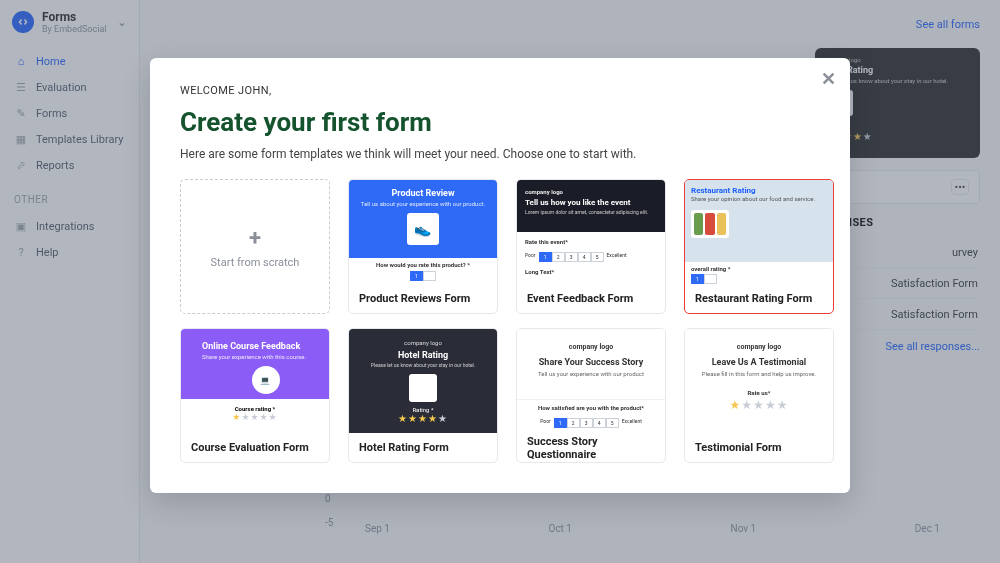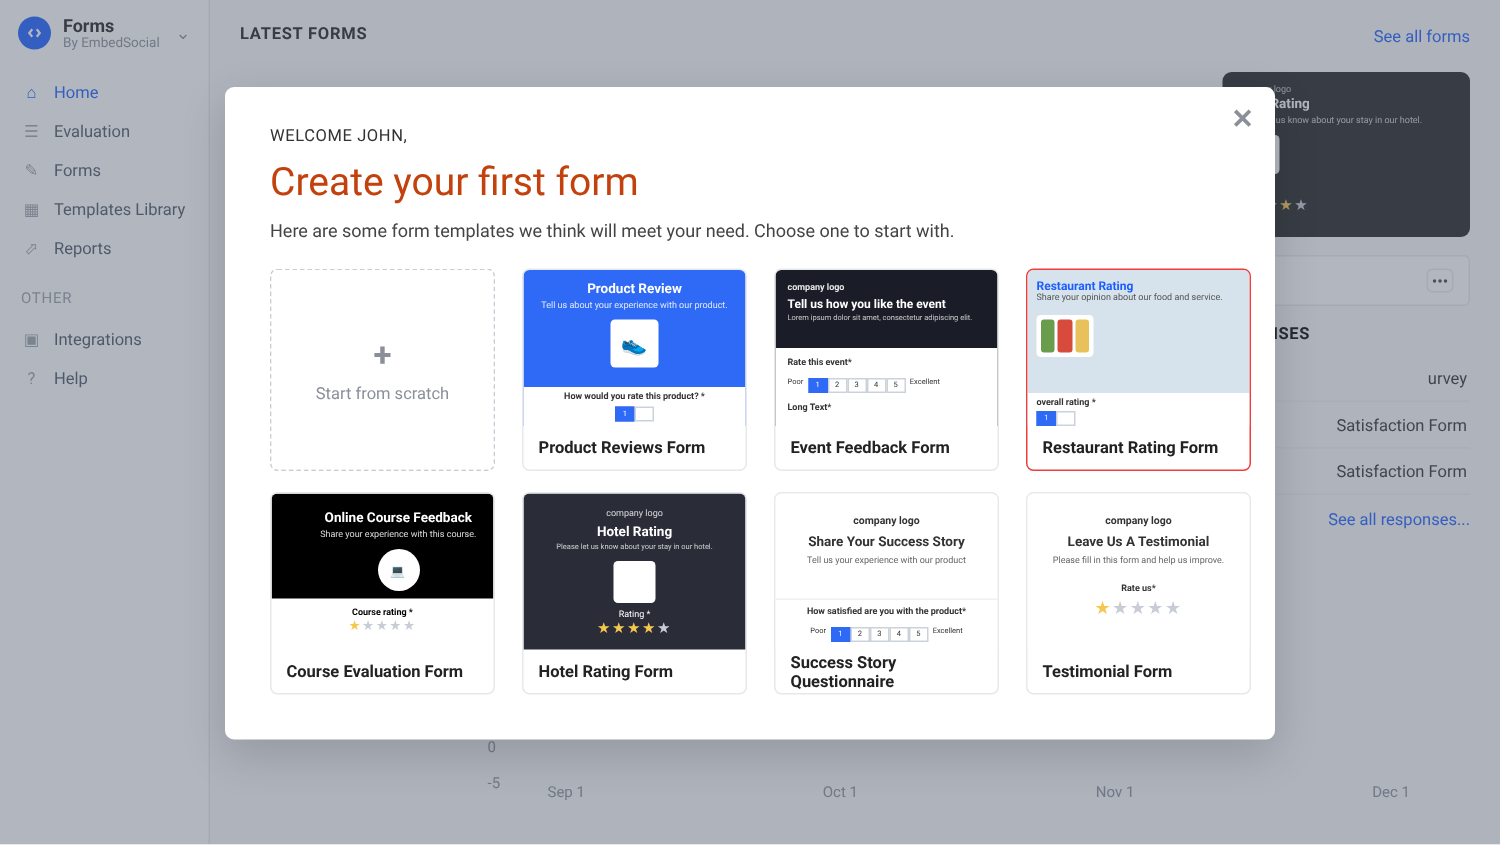--- a/index.html
+++ b/index.html
@@ -40,21 +40,21 @@
   .chart-baseline { position:absolute; bottom:20px; left:165px; right:20px; height:50px; }
   .chart-months { display:flex; justify-content:space-between; font-size:10px; color:#8a8f98; margin-top:30px; padding: 0 40px 0 60px;}
   .chart-zero { position:absolute; left:20px; top:0; font-size:10px; color:#8a8f98; }
   .chart-neg5 { position:absolute; left:20px; top:24px; font-size:10px; color:#8a8f98; }
 
   
   .overlay { position:absolute; inset:0; background:rgba(84,96,112,.45); display:flex; align-items:flex-start; justify-content:center; padding-top:58px; }
   .modal { width: 700px; background:#fff; border-radius:6px; padding: 26px 30px 30px 30px; position:relative; box-shadow: 0 10px 30px rgba(0,0,0,.15); }
   .close { position:absolute; right:14px; top:10px; font-size:18px; color:#8a8f98; cursor:pointer; font-weight:bold;}
   .welcome { font-size: 11px; letter-spacing:.4px; color:#333; margin-bottom:10px;}
-  .headline { font-size: 26px; font-weight:400; color:#c2410c; margin-bottom:10px;}
+  .headline { font-size: 26px; font-weight:700; color:#14532d; margin-bottom:10px;}
   .subhead { font-size: 12px; color:#444; margin-bottom:18px;}
 
   
   .hand-arrow { position:absolute; left:596px; top:126px; width:70px; height:55px; pointer-events:none; }
 
   .card-grid { display:grid; grid-template-columns: repeat(4, 150px); gap: 14px 18px; }
   .card { width:150px; height:135px; border:1px solid #e6e8ec; border-radius:5px; background:#fff; overflow:hidden; display:flex; flex-direction:column; cursor:pointer; }
   .card.dashed { border:1px dashed #c8ccd4; align-items:center; justify-content:center; color:#8a8f98;}
   .card.dashed .plus { font-size:22px; font-weight:700; color:#8a8f98;}
   .card.dashed .scratch { font-size:11px; margin-top:6px;}
@@ -71,21 +71,21 @@
   .th-restaurant { background:#d6e3ec; color:#333; padding:6px; }
   .th-resthead { font-size:8px; font-weight:700; color:#1b5dff;}
   .th-restsub { font-size:6px; color:#555;}
   .th-food { width:38px; height:28px; background:#fff; border-radius:3px; margin-top:8px; display:flex; gap:2px; padding:3px;}
   .th-food div { flex:1; border-radius:2px; }
   .th-event { background:#1a1d27; color:#fff; padding:8px;}
   .th-event-白 { background:#fff; position:absolute; bottom:0;left:0;right:0; height:52px; padding:6px 8px; font-size:6px; color:#333;}
   .rate-boxes { display:flex; gap:0; margin-top:4px; }
   .rate-boxes span { width:13px;height:10px;border:1px solid #ccd2da; font-size:5px;display:flex;align-items:center;justify-content:center;}
   .rate-boxes span.sel { background:#2e6af5;color:#fff;border-color:#2e6af5;}
-  .th-course { background:#000000; color:#fff; text-align:center; padding-top:12px; height:70px;padding-left:21px;}
+  .th-course { background:#8b5cf6; color:#fff; padding-top:12px; height:70px;padding-left:21px;}
   .th-dark { background:#2a2d38; color:#fff; text-align:center; padding-top:10px;}
   .th-dark .company { font-size:6px; opacity:.8;}
   .th-dark .title2 { font-size:9px; font-weight:700; margin-top:4px;}
   .th-dark .sub2 { font-size:5px; opacity:.75; margin-top:2px;}
   .th-dark .hotelimg { width:28px;height:28px;background:#fff;border-radius:3px; margin:6px auto 0;}
   .stars { color:#f6c74f; letter-spacing:1px; }
   .stars .grey { color:#c7ccd5;}
   .th-white { background:#fff; color:#333; text-align:center; padding-top:14px;}
   .th-white .company { font-size:7px; font-weight:700;}
   .th-white .title2 { font-size:9px; font-weight:700; margin-top:6px;}
@@ -138,21 +138,20 @@
           <span>Integrations</span>
         </div>
       <div class="nav-item">
           <span class="ni-icon">?</span>
           <span>Help</span>
         </div>
     </div>
   </aside>
 
   <main class="main">
-    <div class="section-title">LATEST FORMS</div>
     <a class="see-all">See all forms</a>
 
     <div class="right-panel">
       <div class="rp-card">
         <div style="font-size:6px;opacity:.7;">company logo</div>
         <div style="font-weight:700;margin-top:2px;">Hotel Rating</div>
         <div style="font-size:6px;opacity:.75;margin-top:2px;">Please let us know about your stay in our hotel.</div>
         <div style="width:30px;height:26px;background:#fff;border-radius:3px;margin-top:6px;"></div>
         <div style="font-size:6px;margin-top:6px;">Rating *</div>
         <div class="stars">★★★★<span class="grey">★</span></div>

